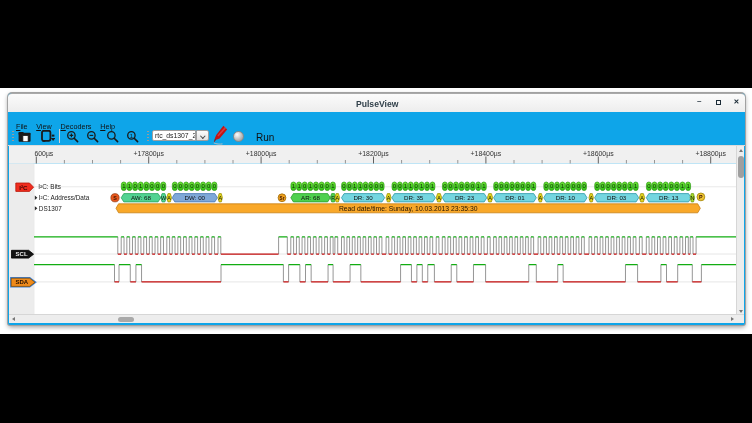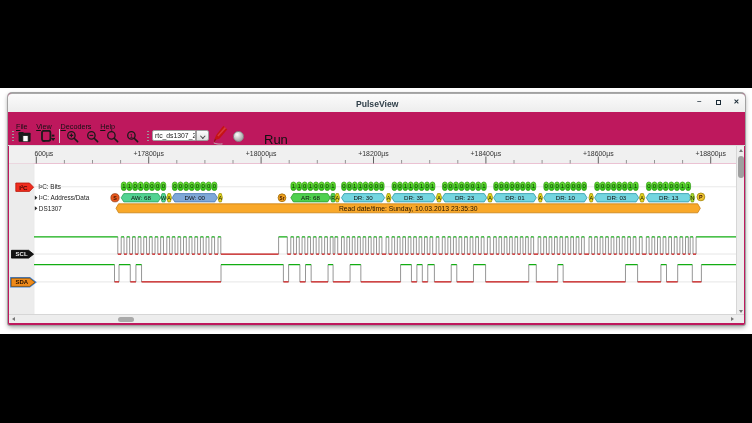--- a/index.html
+++ b/index.html
@@ -1,35 +1,35 @@
 <!DOCTYPE html>
 <html><head><meta charset="utf-8"><style>
 *{margin:0;padding:0;box-sizing:border-box}
 html,body{width:752px;height:423px;background:#000;font-family:"Liberation Sans",sans-serif;overflow:hidden;position:relative}
 #page{position:absolute;left:0;top:88px;width:752px;height:246px;background:#fff}
-#win{position:absolute;left:8px;top:93px;width:737px;height:232px;background:#be185d;
+#win{position:absolute;left:8px;top:93px;width:737px;height:232px;background:#0ea5e9;
  border-radius:4px 4px 2px 2px;box-shadow:0 0 0 1px #a2a2a2,0 2px 5px rgba(0,0,0,0.42)}
 #title{position:absolute;left:0;top:0;width:100%;height:19px;border-radius:4px 4px 0 0;
  background:linear-gradient(#fbfbfb,#ededed);border-top:1.4px solid #a9a9a9}
 #title .t{position:absolute;left:348px;top:5.2px;font-size:8.6px;font-weight:bold;color:#32414b}
 .wb{position:absolute;top:3px;font-size:8px;color:#1b2b36;font-weight:bold}
 #menu{position:absolute;left:0;top:19px;width:100%;height:14px;font-size:7.2px;color:#111}
 #menu span{position:absolute;top:10px}
 #menu u{text-decoration-thickness:0.8px}
 #tools{position:absolute;left:0;top:33px;width:100%;height:20px;border-bottom:1px solid #dcdcdc}
 .grip{position:absolute;top:4px;width:2px;height:12px;background-image:radial-gradient(circle,#9a9a9a 0.7px,transparent 0.8px);background-size:2px 3px}
 .ti{position:absolute;top:4px;line-height:0}
 #combo{position:absolute;left:144px;top:37px;width:44px;height:11px;background:#fff;border:1px solid #9f9f9f;border-radius:2px 0 0 2px;
  font-size:6.8px;color:#222;line-height:9px;padding-left:2px;white-space:nowrap;overflow:hidden}
 #combobtn{position:absolute;left:188px;top:37px;width:13px;height:11px;background:linear-gradient(#fcfcfc,#e2e2e2);
  border:1px solid #9f9f9f;border-radius:0 2px 2px 0}
 #combobtn i{position:absolute;left:3.6px;top:2.6px;width:3.6px;height:3.6px;border-right:1.3px solid #4a4a4a;border-bottom:1.3px solid #4a4a4a;transform:rotate(45deg)}
 #runball{position:absolute;left:225px;top:37.5px;width:11px;height:11px;border-radius:50%;
  background:radial-gradient(circle at 35% 30%,#fdfdfd,#b8b8b8 60%,#909090);border:1px solid #8a8a8a}
-#runtext{position:absolute;left:256px;top:39px;font-size:13px;color:#111}
+#runtext{position:absolute;left:248px;top:39px;font-size:10px;color:#111}
 #trace{position:absolute;left:1px;top:53px;width:727px;height:168px}
 #vsb{position:absolute;left:728px;top:53px;width:8px;height:168px;background:#ededed;border-left:1px solid #d6d6d6}
 #vsb .thumb{position:absolute;left:1px;top:10px;width:6px;height:22px;background:#9f9f9f;border-radius:3px}
 .arr{position:absolute;width:0;height:0}
 .aup{left:1.5px;border-left:2.5px solid transparent;border-right:2.5px solid transparent;border-bottom:3.5px solid #777}
 .adn{left:1.5px;border-left:2.5px solid transparent;border-right:2.5px solid transparent;border-top:3.5px solid #777}
 .alf{border-top:2.5px solid transparent;border-bottom:2.5px solid transparent;border-right:3.5px solid #777}
 .art{border-top:2.5px solid transparent;border-bottom:2.5px solid transparent;border-left:3.5px solid #777}
 #hsb{position:absolute;left:1px;top:221px;width:735px;height:8.5px;background:#ededed;border-top:1px solid #d6d6d6}
 #hsb .thumb{position:absolute;left:109px;top:1.5px;width:16px;height:5px;background:#a9a9a9;border-radius:2.5px}

